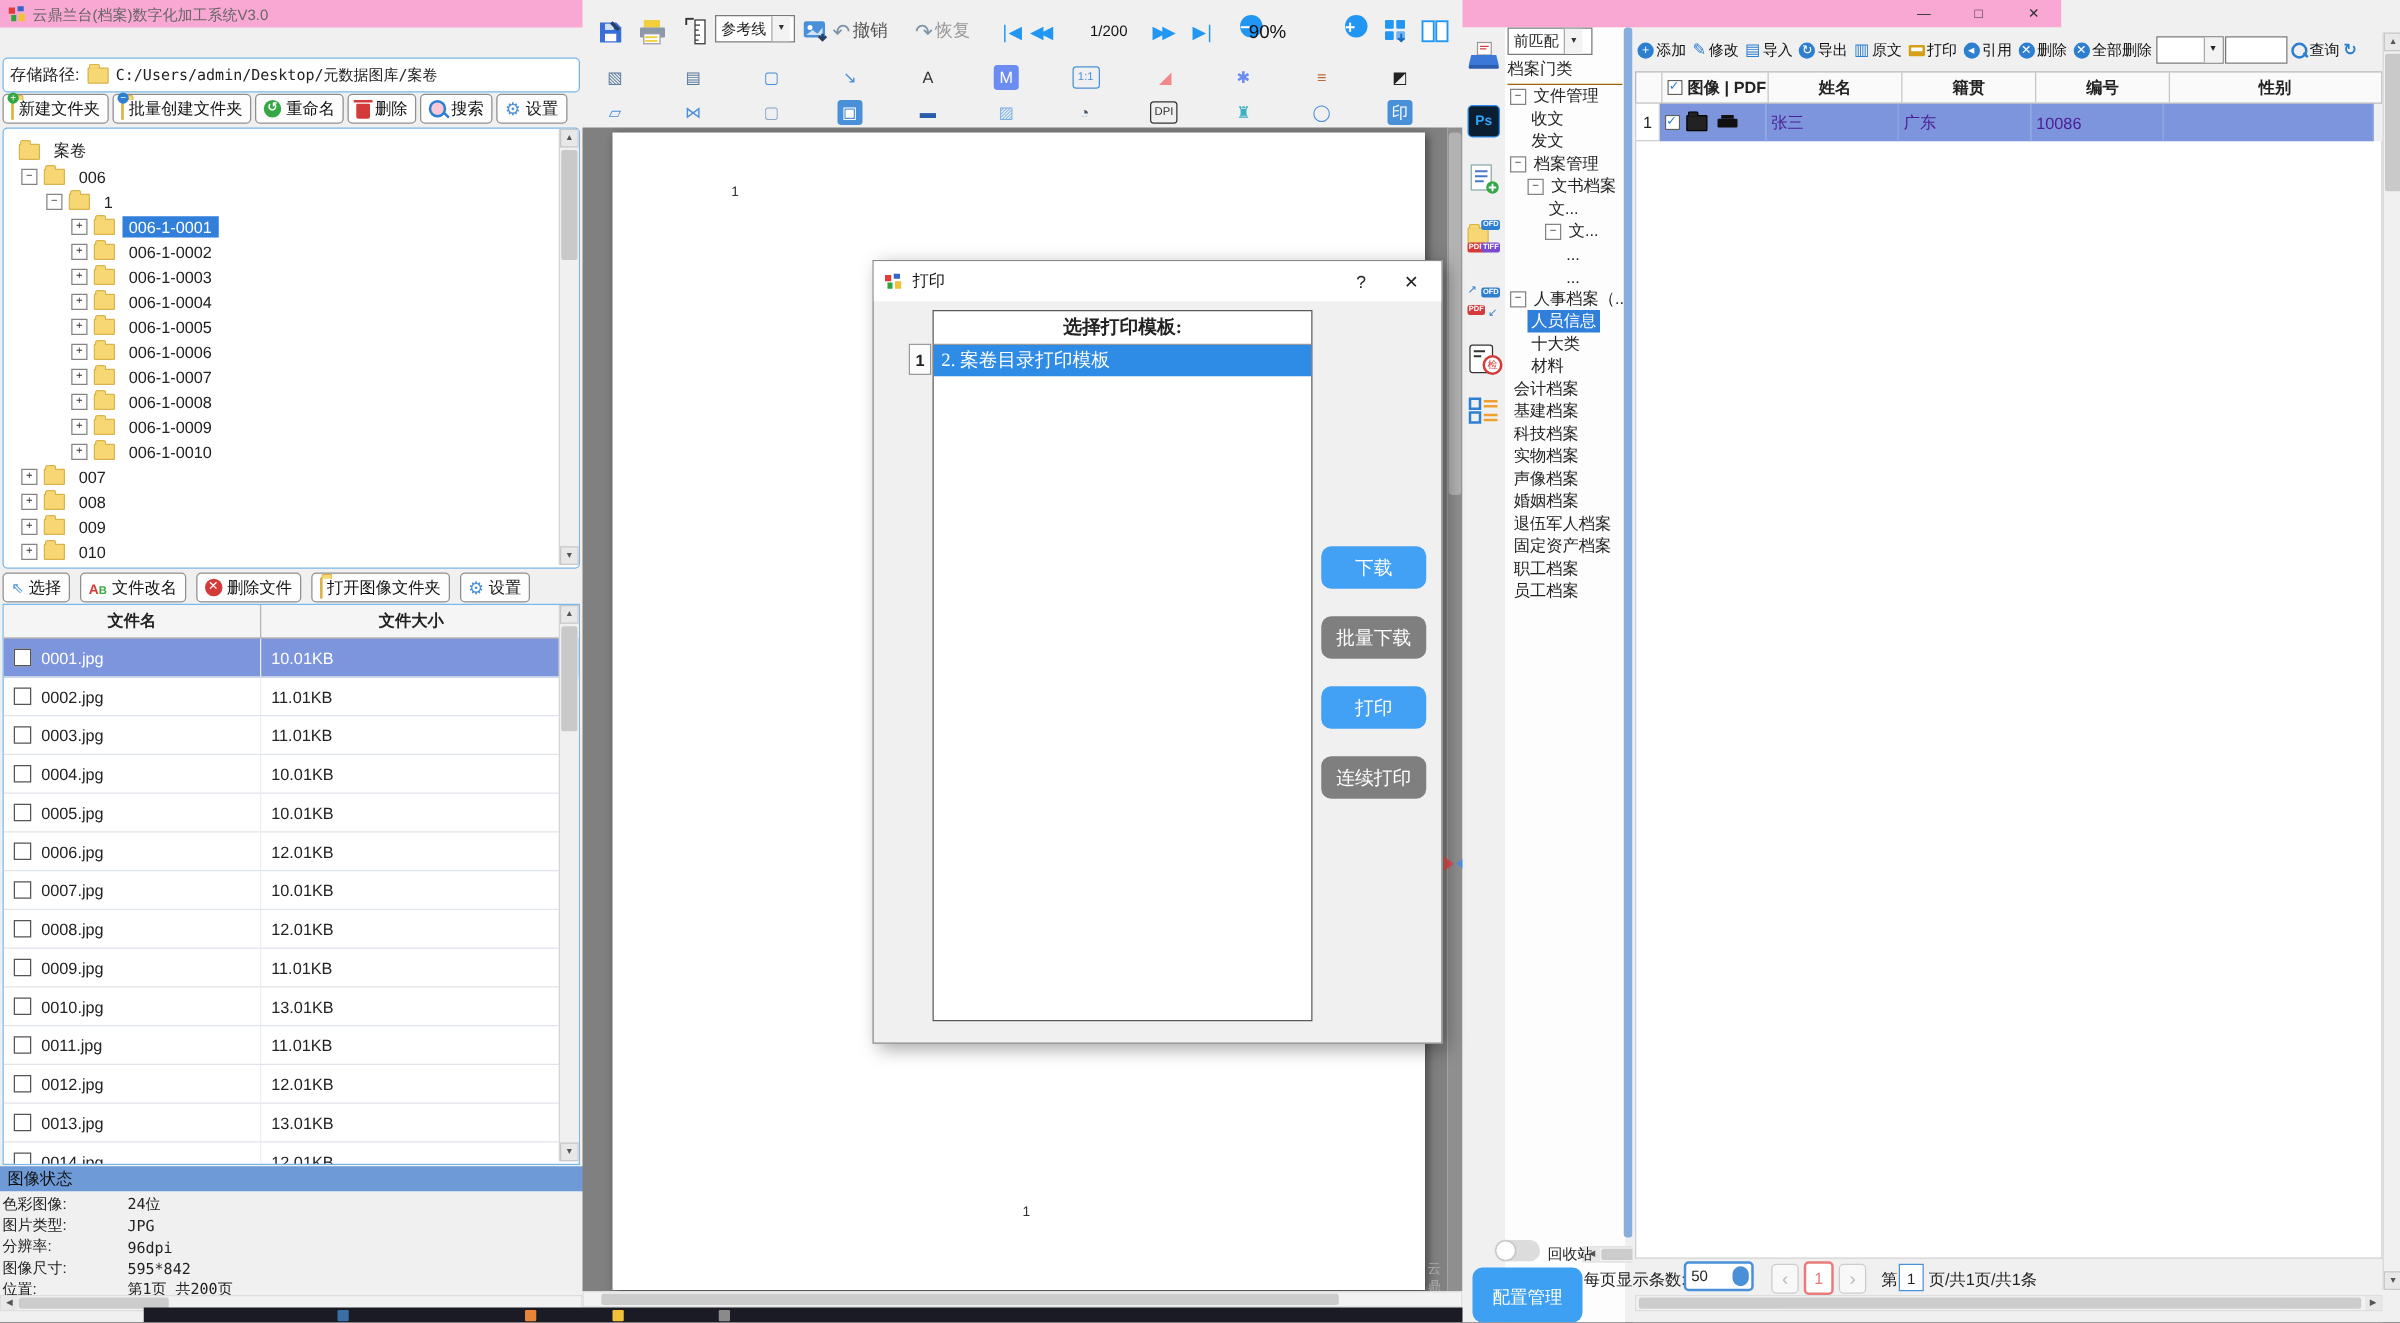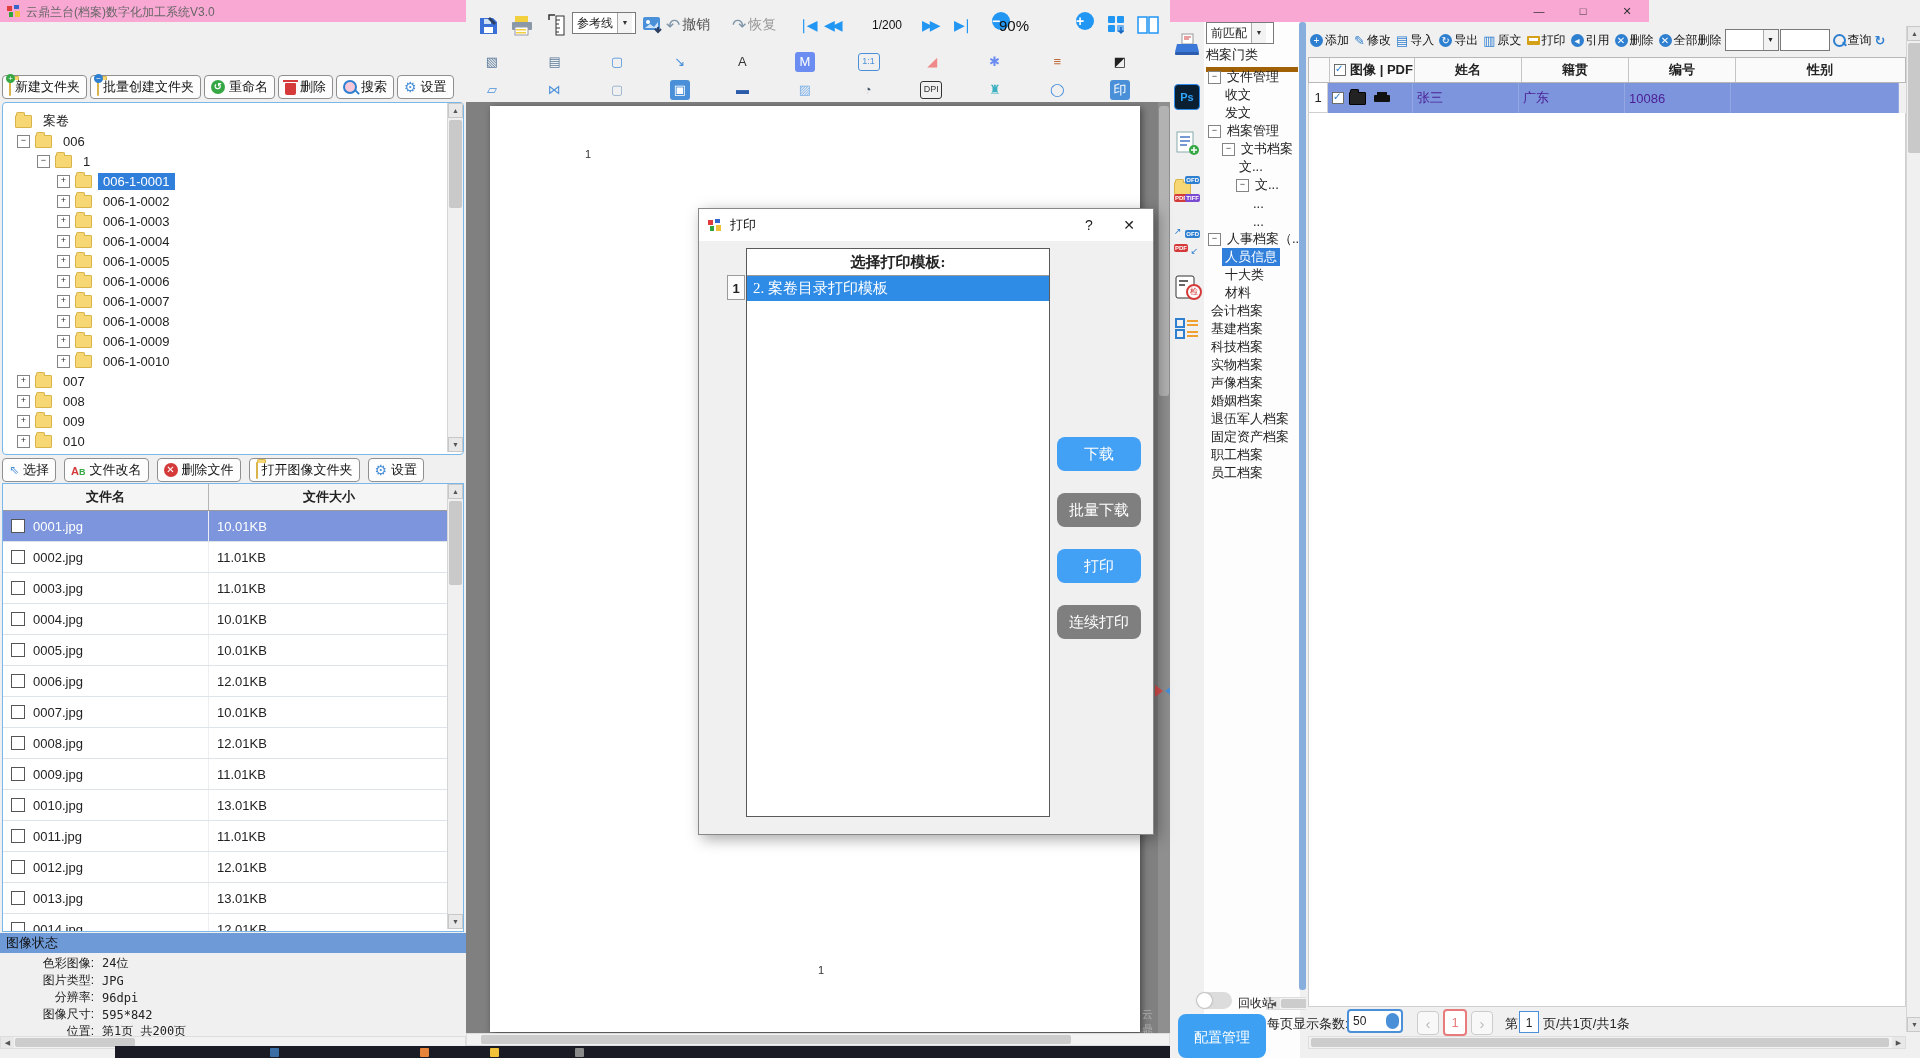--- a/index.html
+++ b/index.html
@@ -50,21 +50,21 @@
   .frow{display:flex;height:30px;align-items:center;border-bottom:1px solid #dfe3ea;font-size:13px;}
   .frow .fc1{width:205px;display:flex;align-items:center;border-right:1px solid #eceef2;height:100%;}
   .frow .fc2{padding-left:8px;}
   .frow.sel{background:#7c95dc;color:#fff;}
   .cb{width:12px;height:12px;border:1px solid #555;background:#fff;margin:0 8px;position:relative;flex:none;}
   .cb.checked::after{content:"✓";position:absolute;left:0px;top:-3px;color:#2e7fd0;font-size:12px;font-weight:bold;}
   
   .status-bar{left:0;top:933px;width:488px;height:20px;background:#6f9ad8;line-height:20px;
               padding-left:6px;font-size:13px;color:#111;box-sizing:border-box;}
   .stline{display:flex;height:17px;align-items:center;}
-  .stlabel{width:92px;text-align:right;font-size:12px;}
+  .stlabel{width:92px;text-align:left;font-size:12px;}
   .stvalue{margin-left:8px;font-family:"DejaVu Sans Mono","Liberation Mono",monospace;font-size:12px;}
   
   .toolbar-area{left:466px;top:0;width:704px;height:102px;background:#f0f0f0;}
   .t1{position:absolute;top:12px;height:26px;display:flex;align-items:center;}
   .combo{display:flex;align-items:center;height:20px;background:#fff;border:1px solid #7a7a7a;}
   .combo .ctext{padding:0 4px;font-size:12px;}
   .combo .carr{width:14px;height:100%;border-left:1px solid #aaa;font-size:7px;line-height:20px;text-align:center;color:#333;background:#f3f3f3;}
   .navg{color:#2196f3;font-size:14px;font-weight:bold;letter-spacing:-3px;}
   .zoomc{width:18px;height:18px;border-radius:50%;background:#2196f3;color:#fff;text-align:center;line-height:17px;font-size:14px;font-weight:bold;}
   .undo-arrow{font-size:17px;color:#7d93a8;margin-right:2px;}
@@ -100,21 +100,21 @@
   .dlg-side-btn.secondary{background:#7f7f7f;}
   
   .side-strip{left:1170px;top:22px;width:34px;height:1036px;background:#f0f0f0;}
   .sico{position:absolute;left:4px;width:26px;height:26px;}
   .ps-chip{width:24px;height:24px;background:#0b1f33;border:1px solid #2d8ceb;border-radius:4px;color:#31a8ff;
            font-size:11px;font-weight:bold;text-align:center;line-height:24px;}
   .chip{position:absolute;font-size:6px;color:#fff;border-radius:2px;padding:0 1px;line-height:8px;font-weight:bold;}
   
   .cat-panel{left:1204px;top:22px;width:96px;height:1036px;background:#fdfdfd;}
   .cat-combo{position:absolute;left:2px;top:0px;width:66px;height:20px;}
-  .cat-header{position:absolute;left:2px;top:24px;width:92px;font-size:13px;color:#222;border-bottom:5px solid #a16207;padding-bottom:3px;}
+  .cat-header{position:absolute;left:2px;top:24px;width:92px;font-size:13px;color:#222;border-bottom:1px solid #a16207;padding-bottom:3px;}
   .cat-rows{position:absolute;left:0;top:46px;width:96px;}
   .crow{height:18px;display:flex;align-items:center;}
   .clabel{font-size:13px;white-space:nowrap;padding:0 3px;}
   .clabel.sel{background:#2f7fdb;color:#fff;}
   .cat-splitter{left:1299px;top:22px;width:7px;height:968px;background:#88aede;border-radius:3px;}
   .toggle{left:1196px;top:992px;width:36px;height:17px;background:#dcdcdc;border-radius:9px;}
   .knob{position:absolute;left:1px;top:1px;width:15px;height:15px;border-radius:50%;background:#fff;box-shadow:0 0 2px rgba(0,0,0,.4);}
   .config-btn{left:1178px;top:1014px;width:88px;height:44px;background:#3da0f2;border:none;border-radius:8px;
               color:#fff;font-size:14px;font-family:inherit;padding-top:4px;}
   
@@ -159,20 +159,25 @@
       <rect x="3" y="8" width="4" height="5" fill="#2fa43a"></rect>
         <rect x="9" y="7" width="5" height="6" fill="#f2c13a"></rect>
     </svg>
     <span class="abs app-title">云鼎兰台(档案)数字化加工系统V3.0</span>
     <span class="abs winctl" style="right:88px">—</span>
     <span class="abs winctl" style="right:44px">□</span>
     <span class="abs winctl" style="right:0">✕</span>
   </div>
 
 
+  <div class="abs lbox path-box">
+    <span class="path-label">存储路径:</span>
+    <span class="fld" style="margin-left:6px"></span>
+    <span class="path-value">C:/Users/admin/Desktop/元数据图库/案卷</span>
+  </div>
 
   <div class="abs btnrow row1" id="folder-btn-row">
       <button class="tbtn">
         <span style="display: inline-block; position: relative;"><span class="fld"></span><span style="position: absolute; right: -4px; top: -6px; width: 9px; height: 9px; border-radius: 50%; background: rgb(53, 168, 69); color: rgb(255, 255, 255); font-size: 8px; line-height: 9px; text-align: center;">+</span></span>
         <span>新建文件夹</span>
       </button>
       <button class="tbtn">
         <span style="display: inline-block; position: relative;"><span class="fld"></span><span style="position: absolute; right: -4px; top: -6px; width: 9px; height: 9px; border-radius: 50%; background: rgb(46, 127, 208); color: rgb(255, 255, 255); font-size: 8px; line-height: 9px; text-align: center;">−</span></span>
         <span>批量创建文件夹</span>
       </button>

